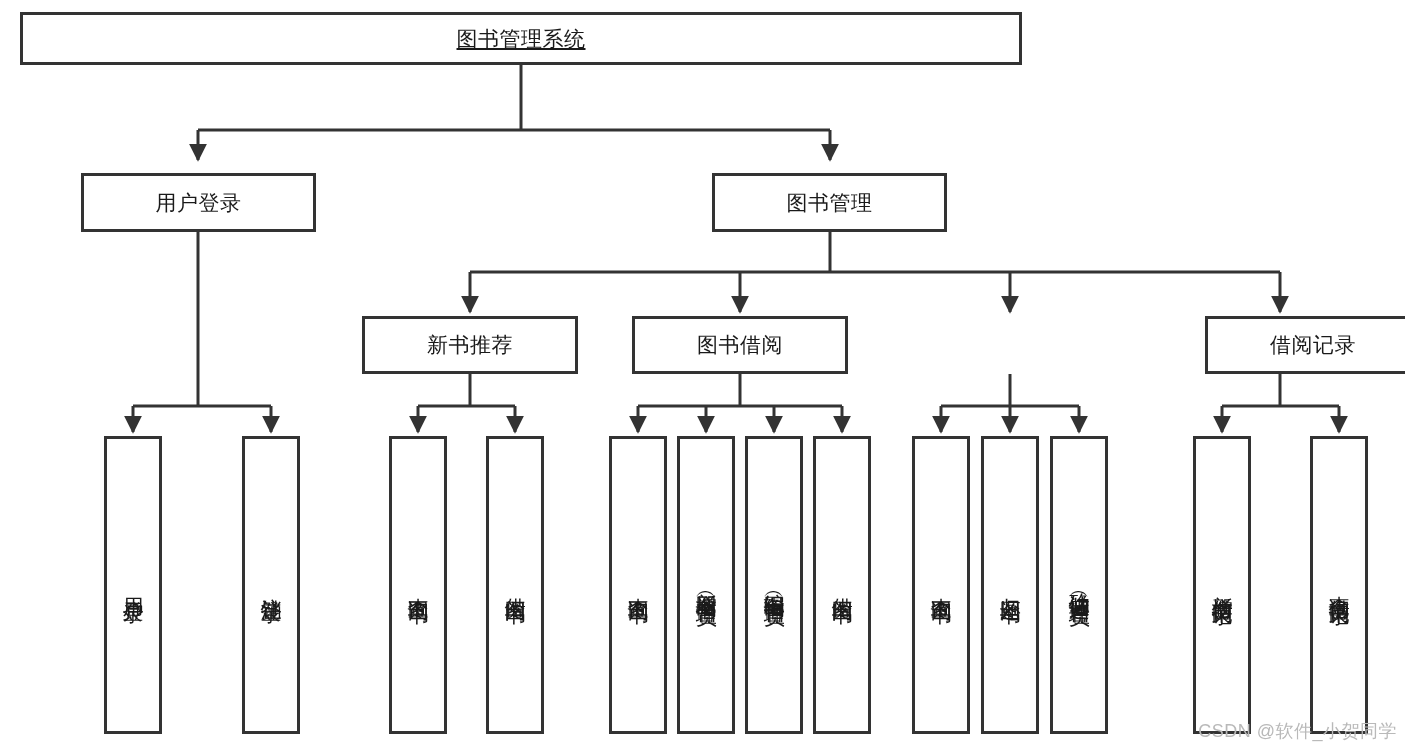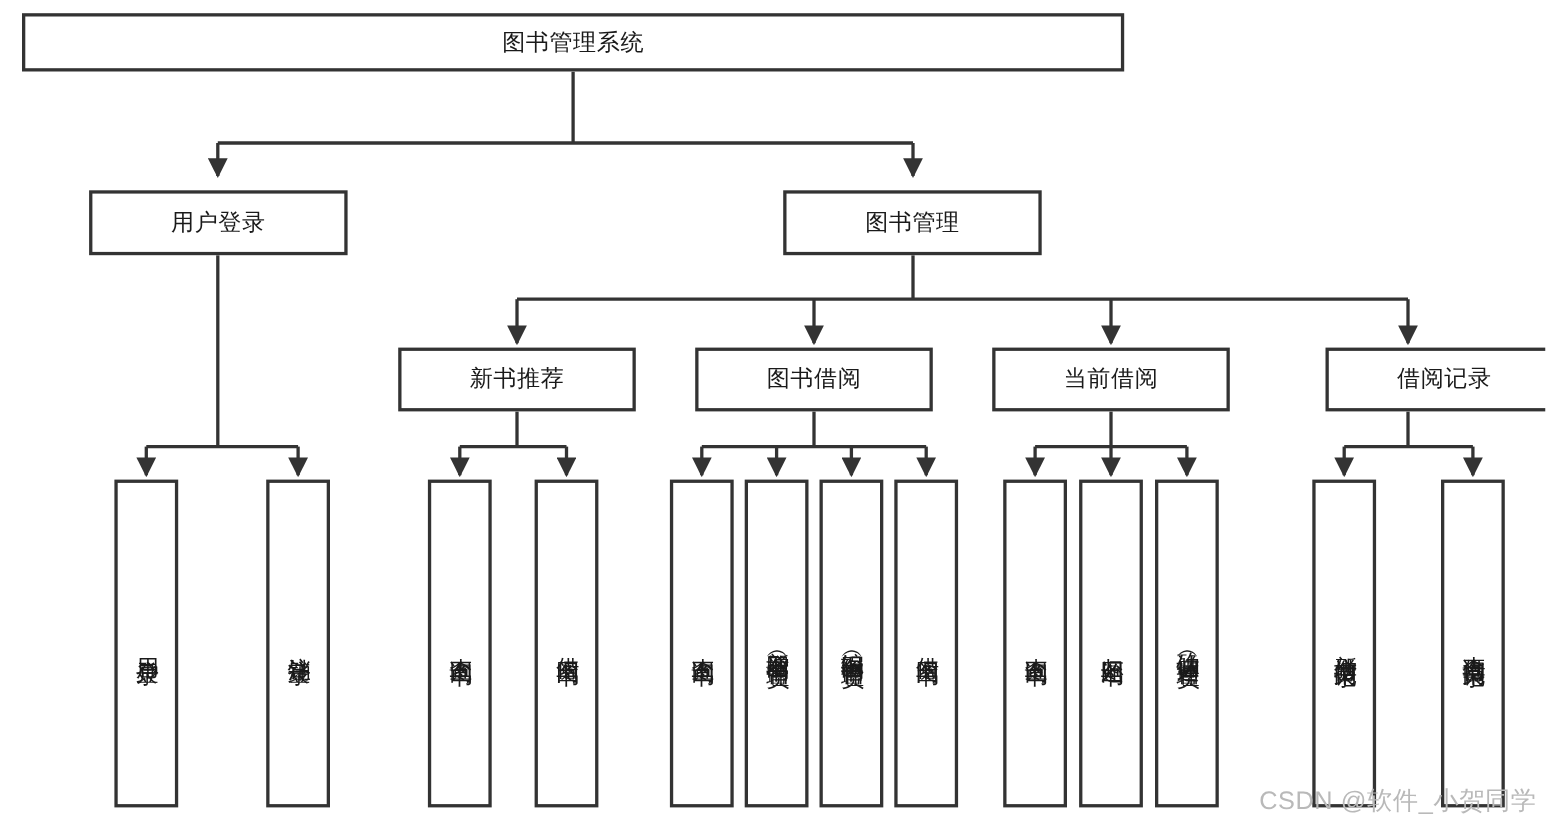--- a/index.html
+++ b/index.html
@@ -49,21 +49,21 @@
     left: 0;
     top: 0;
     width: 1405px;
     height: 747px;
     pointer-events: none;
   }
   .watermark {
     position: absolute;
     right: 8px;
     bottom: 4px;
-    font-size: 23px;
+    font-size: 18px;
     color: #b9b9b9;
     white-space: nowrap;
     letter-spacing: 0.5px;
   }
 </style>
 </head>
 <body>
 
 <div id="canvas">
 
@@ -110,39 +110,36 @@
       <path d="M 1010 406 L 1010 432" marker-end="url(#arrow)"></path>
       <path d="M 1079 406 L 1079 432" marker-end="url(#arrow)"></path>
 
       <path d="M 1280 374 L 1280 406"></path>
       <path d="M 1222 406 L 1339 406"></path>
       <path d="M 1222 406 L 1222 432" marker-end="url(#arrow)"></path>
       <path d="M 1339 406 L 1339 432" marker-end="url(#arrow)"></path>
     </g>
   </svg>
 
-  <div class="node h" style="left:20px; top:12px; width:1002px; height:53px;">
+  <div class="node h" style="left:20px; top:12px; width:1002px; height:53px;text-decoration:underline;">
     <span class="lbl">图书管理系统</span>
   </div>
 
   <div class="node h" style="left:81px; top:173px; width:235px; height:59px;">
     <span class="lbl">用户登录</span>
   </div>
   <div class="node h" style="left:362px; top:316px; width:216px; height:58px;">
     <span class="lbl">新书推荐</span>
   </div>
 
   <div class="node h" style="left:712px; top:173px; width:235px; height:59px;">
     <span class="lbl">图书管理</span>
   </div>
   <div class="node h" style="left:632px; top:316px; width:216px; height:58px;text-align:right;">
     <span class="lbl">图书借阅</span>
-  </div>
-  <div class="node h" style="left:902px; top:316px; width:216px; height:58px;">
-    <span class="lbl">当前借阅</span>
   </div>
   <div class="node h" style="left:1172px; top:316px; width:216px; height:58px;margin-left:33px;">
     <span class="lbl">借阅记录</span>
   </div>
 
   <div class="node v" style="left:104px; top:436px; width:58px; height:298px;">
     <span class="lbl">用户登录</span>
   </div>
   <div class="node v" style="left:242px; top:436px; width:58px; height:298px;">
     <span class="lbl">注销登录</span>

